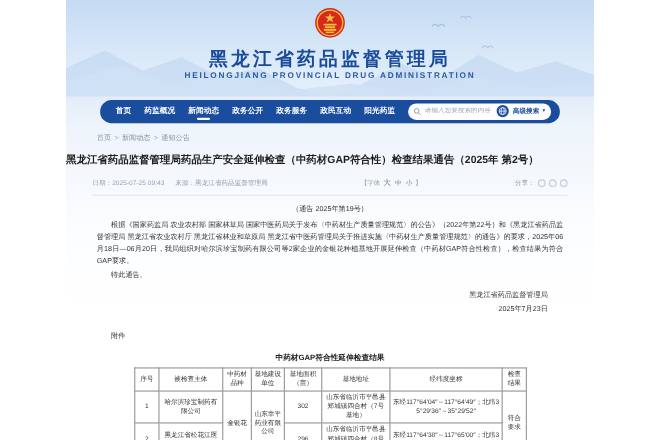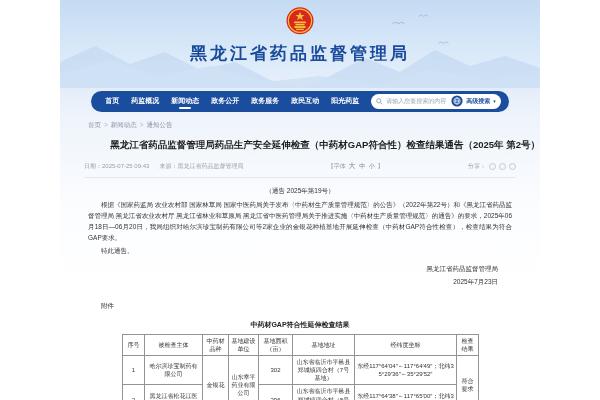--- a/index.html
+++ b/index.html
@@ -34,21 +34,21 @@
   .search-pill input::placeholder { color:#9aa4b2; }
   .adv-search { font-size:6px; color:#1b4d9e; font-weight:bold; white-space:nowrap; cursor:pointer; }
   .chev { font-size:5px; color:#1b4d9e; }
 
   
   .content { background:linear-gradient(180deg,#eef4fb 0%,#fcfdff 32%,#ffffff 60%);
     padding:7px 0 0 0; min-height:286px; }
   .breadcrumb { margin:0 0 0 28px; font-size:6.5px; color:#8a93a3; }
   .breadcrumb .crumb { cursor:pointer; }
   .breadcrumb .sep { margin:0 3px; color:#aab3c0; }
-  .art-title { margin-top:9px; text-align:right; font-size:9.5px; font-weight:bold;
+  .art-title { margin-top:9px; text-align:left; font-size:9.5px; font-weight:bold;
     color:#1d1d1d; white-space:nowrap; }
   .meta-row { margin:9px 24px 0 24px; display:flex; align-items:center;
     justify-content:space-between; font-size:6px; color:#9aa0a8;
     padding-bottom:6px; border-bottom:1px solid #e4e7ec; }
   .meta-left { display:flex; gap:10px; }
   .font-widget span { cursor:pointer; }
   .font-widget .fs { margin:0 1px; color:#7d8690; }
   .fs-large { font-size:7px; }
   .share-box { display:flex; align-items:center; gap:3px; }
   .share-dot { width:7px; height:7px; border-radius:50%; border:1px solid #c3cbd4;
@@ -85,20 +85,21 @@
     <svg class="emblem" viewBox="0 0 40 44">
       <circle cx="20" cy="21" r="18" fill="#d8281e"></circle>
       <circle cx="20" cy="21" r="15.5" fill="none" stroke="#f5c33b" stroke-width="1.6"></circle>
       <polygon points="20,9 21.6,13.4 26,13.4 22.5,16 23.8,20.4 20,17.8 16.2,20.4 17.5,16 14,13.4 18.4,13.4" fill="#f5c33b"></polygon>
       <rect x="12" y="22" width="16" height="2.2" rx="1" fill="#f5c33b"></rect>
       <rect x="14" y="25.2" width="12" height="2" fill="#f5c33b"></rect>
       <rect x="12.5" y="28.2" width="15" height="2.4" fill="#f5c33b"></rect>
       <rect x="15" y="31.6" width="10" height="1.8" fill="#f5c33b"></rect>
     </svg>
     <div class="banner-title">黑龙江省药品监督管理局</div>
+    <div class="banner-sub">HEILONGJIANG PROVINCIAL DRUG ADMINISTRATION</div>
     <svg class="bird" style="left:332px; top:20px;" width="13" height="6" viewBox="0 0 13 6">
       <path d="M0.5 4 Q3.5 0.5 6.5 4 Q9.5 0.5 12.5 4" fill="none" stroke="#9db8d8" stroke-width="1.1"></path>
     </svg>
     <svg class="bird" style="left:358px; top:13px;" width="11" height="5" viewBox="0 0 13 6">
       <path d="M0.5 4 Q3.5 0.5 6.5 4 Q9.5 0.5 12.5 4" fill="none" stroke="#9db8d8" stroke-width="1.1"></path>
     </svg>
     <svg class="bird" style="left:378px; top:40px;" width="11" height="5" viewBox="0 0 13 6">
       <path d="M0.5 4 Q3.5 0.5 6.5 4 Q9.5 0.5 12.5 4" fill="none" stroke="#9db8d8" stroke-width="1.1"></path>
     </svg>
   </div>

